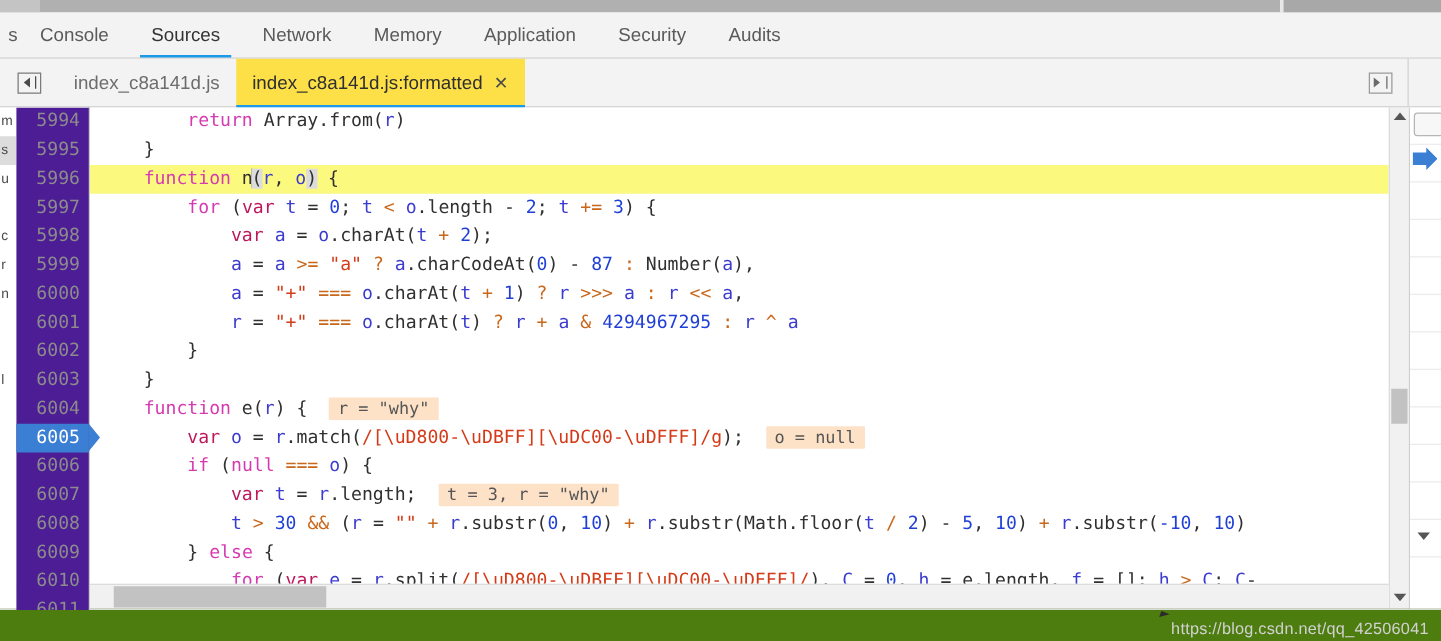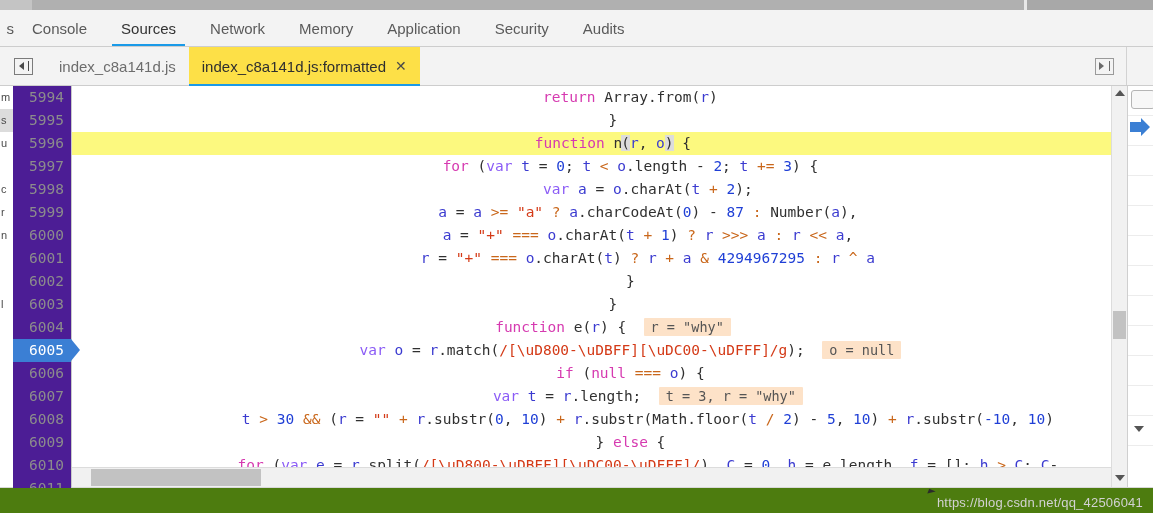--- a/index.html
+++ b/index.html
@@ -145,30 +145,29 @@
     overflow:hidden;
   }
   .cline {
     position:relative;
     height:23px; line-height:23px;
     white-space:pre;
     padding-left:9px;
     color:#303030;
     font-family:"DejaVu Sans Mono", monospace;
     font-size:14.5px;
-    text-align:center;
   }
   .cline.hl { background:#fcf97f; }
   .cline.hl::after{
     content:""; position:absolute; left:-9px; top:0; width:9px; height:23px; background:#fcf97f;
   }
 
   
   .kw   { color:#d63ab0; }
-  .var  { color:#8b5cf6; }
+  .var  { color:#be185d; }
   .num  { color:#1f3fd6; }
   .str  { color:#d43a17; }
   .op   { color:#c9671b; }
   .pl   { color:#303030; }
   .idb  { color:#3b3bd0; }
   .rex  { color:#d43a17; }
   .nul  { color:#d63ab0; }
 
   .brk { background:#dcdcdc; }
   .caret {

